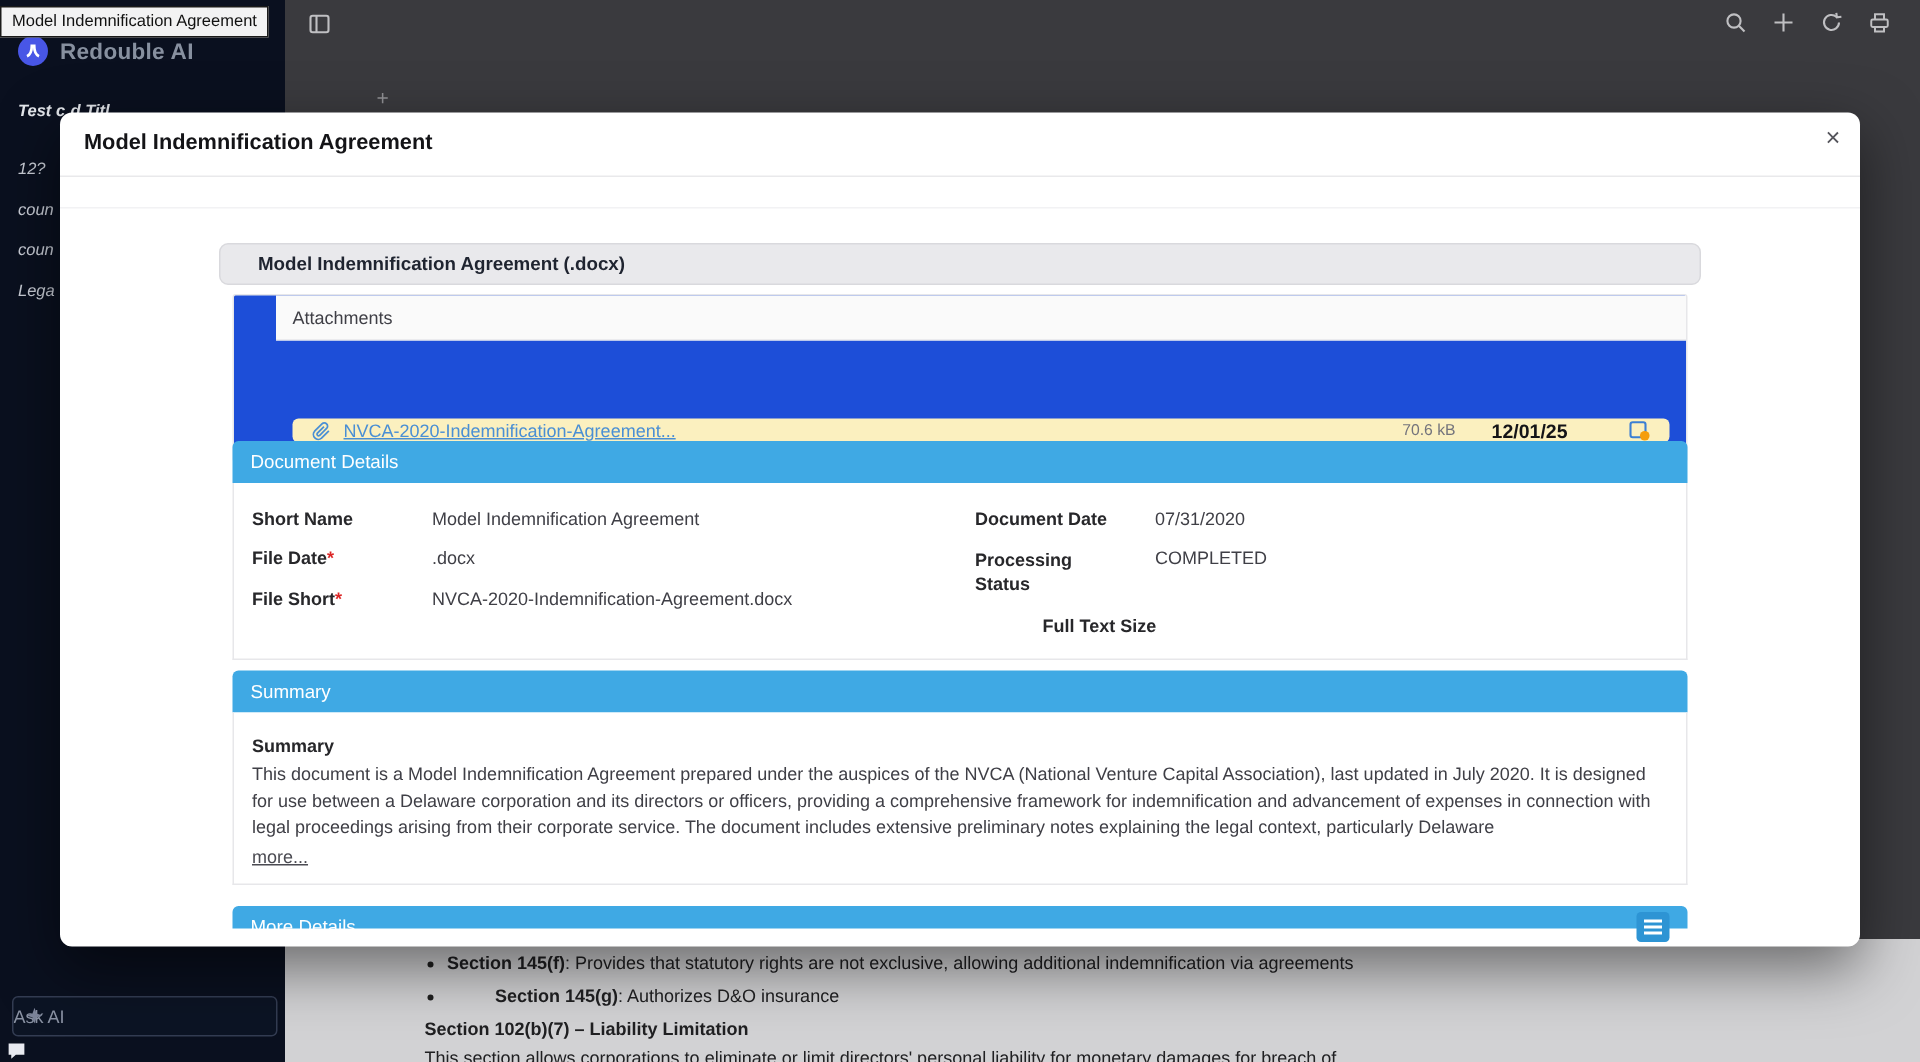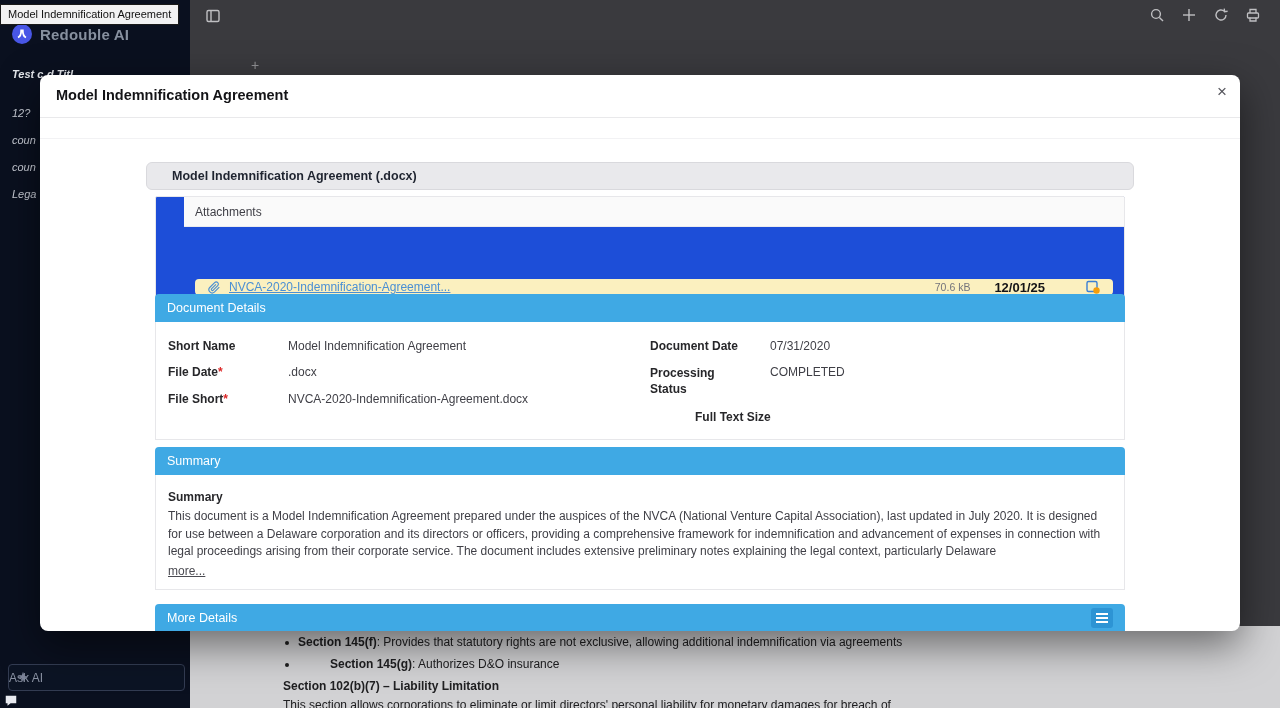--- a/index.html
+++ b/index.html
@@ -66,21 +66,21 @@
   .attach-type-ic { margin-left:40px; width:16px; height:16px; }
 
   .sec-bar { position:absolute; left:115px; width:970px; height:28px; background:#3fa9e4; color:#fff;
              font-size:12.5px; line-height:28px; padding-left:12px; border-radius:4px 4px 0 0; }
   .sec-body { position:absolute; left:115px; width:970px; background:#fff;
               border:1px solid #e7e7ea; border-top:none; }
   .dd-bar { top:219px; }
   .dd-body { top:247px; height:118px; }
   .sum-bar { top:372px; }
   .sum-body { top:400px; height:115px; }
-  .md-bar { top:529px; height:27px; }
+  .md-bar { top:529px; height:15px; }
 
   .dd-label { position:absolute; font-size:12px; font-weight:700; color:#27272a; }
   .dd-value { position:absolute; font-size:12px; color:#3f3f46; }
   .req { color:#dc2626; font-weight:700; }
 
   .sum-label { position:absolute; left:12px; top:15px; font-size:12px; font-weight:700; color:#27272a; }
   .sum-text { position:absolute; left:12px; top:33px; width:945px; font-size:12px; line-height:17.5px; color:#3f3f46; }
   .more-link { position:absolute; left:12px; top:89px; font-size:12px; color:#4b4b52; text-decoration:underline; cursor:pointer; }
 
   .menu-btn { position:absolute; right:12px; top:4px; width:22px; height:20px; background:#2d94d4; border-radius:3px;

